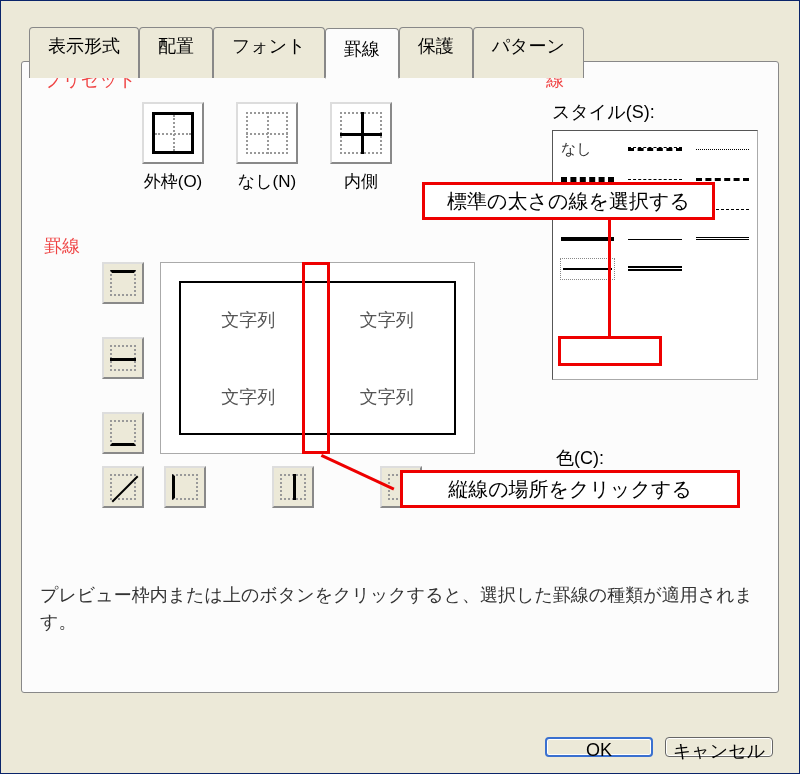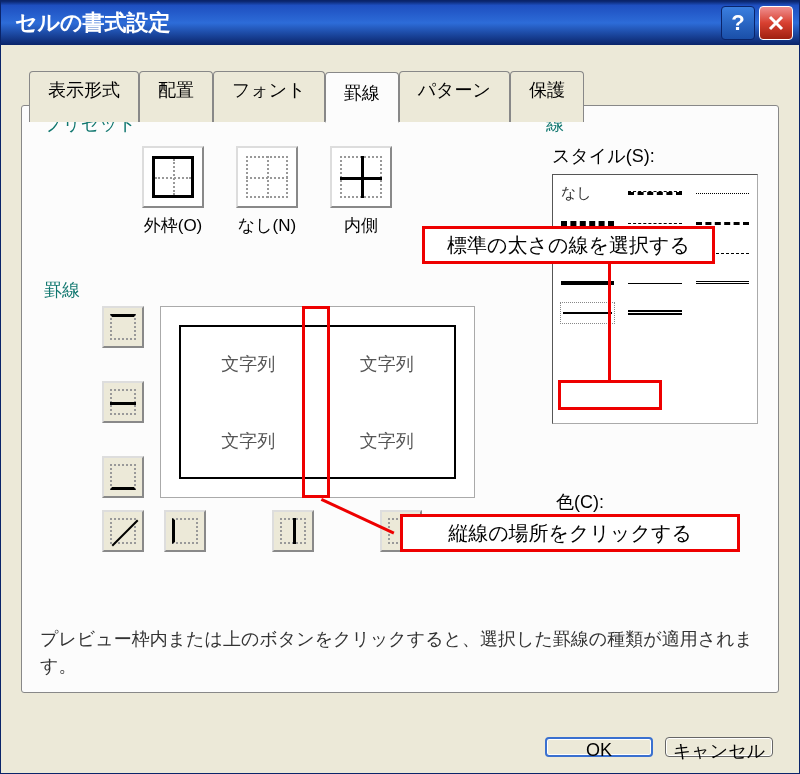--- a/index.html
+++ b/index.html
@@ -14,21 +14,21 @@
 .close-btn { background: linear-gradient(to bottom, #f09090, #d84030, #a02010); border: 1px solid #fff; }
 
 .body-area { flex: 1; background: #ece9d8; padding: 28px 18px 14px 18px; position: relative; }
 
 .tabs { display: flex; position: absolute; top: 26px; left: 28px; z-index: 2; }
 .tab { background: #ece9d8; border: 1px solid #888; border-bottom: none; padding: 6px 18px 20px 18px; font-size: 18px; border-radius: 4px 4px 0 0; }
 .tab.active { background: #fcfcfc; border-bottom: 2px solid #fcfcfc; position: relative; top: 1px; padding-top: 8px; padding-bottom: 6px; }
 
 .panel { position: absolute; top: 60px; left: 20px; right: 20px; bottom: 80px; background: #fcfcfc; border: 1px solid #888; border-radius: 3px; }
 
-.groupbox-label { position: absolute; font-size: 18px; color: #0f766e; background: #fcfcfc; padding: 0 4px; }
+.groupbox-label { position: absolute; font-size: 18px; color: #ef4444; background: #fcfcfc; padding: 0 4px; }
 .preset-label { top: 6px; left: 18px; }
 .border-label { top: 172px; left: 18px; }
 .line-label { top: 6px; left: 520px; }
 
 .preset-row { position: absolute; top: 40px; left: 120px; display: flex; gap: 32px; }
 .preset-item { display: flex; flex-direction: column; align-items: center; }
 .preset-icon { width: 62px; height: 62px; border: 1px solid #888; background: #fff; margin-bottom: 6px; position: relative; display: flex; align-items: center; justify-content: center; }
 .preset-icon.raised { border: 2px outset #ddd; }
 .preset-text { font-size: 17px; }
 
@@ -83,39 +83,30 @@
 .hint { position: absolute; top: 520px; left: 18px; right: 18px; font-size: 18px; color: #333; line-height: 1.5; }
 
 .buttons { position: absolute; bottom: 16px; right: 26px; display: flex; gap: 12px; }
 .btn { min-width: 108px; height: 20px; background: #ece9d8; border: 1px solid #666; border-radius: 4px; font-size: 18px; box-shadow: 0 0 0 1px #fff inset; }
 .btn.ok { border: 2px solid #3a70d0; }
 </style>
 </head>
 <body>
 
 <div class="window">
-  <div class="titlebar">
-    <div class="titlebar-text">セルの書式設定</div>
-    <div class="titlebar-btn help-btn">?</div>
-    <div class="titlebar-btn close-btn">
-      <svg width="18" height="18" viewBox="0 0 18 18">
-          <path d="M3 3 L15 15 M15 3 L3 15" stroke="#fff" stroke-width="3"></path>
-        </svg>
-    </div>
-  </div>
 
   <div class="body-area">
 
     <div class="tabs">
       <div class="tab">表示形式</div>
       <div class="tab">配置</div>
       <div class="tab">フォント</div>
       <div class="tab active">罫線</div>
+      <div class="tab">保護</div>
       <div class="tab">パターン</div>
-      <div class="tab">保護</div>
     </div>
 
     <div class="panel">
 
       <div class="groupbox-label preset-label">プリセット</div>
       <div class="groupbox-label border-label">罫線</div>
       <div class="groupbox-label line-label">線</div>
 
       <div class="preset-row">
         <div class="preset-item">

